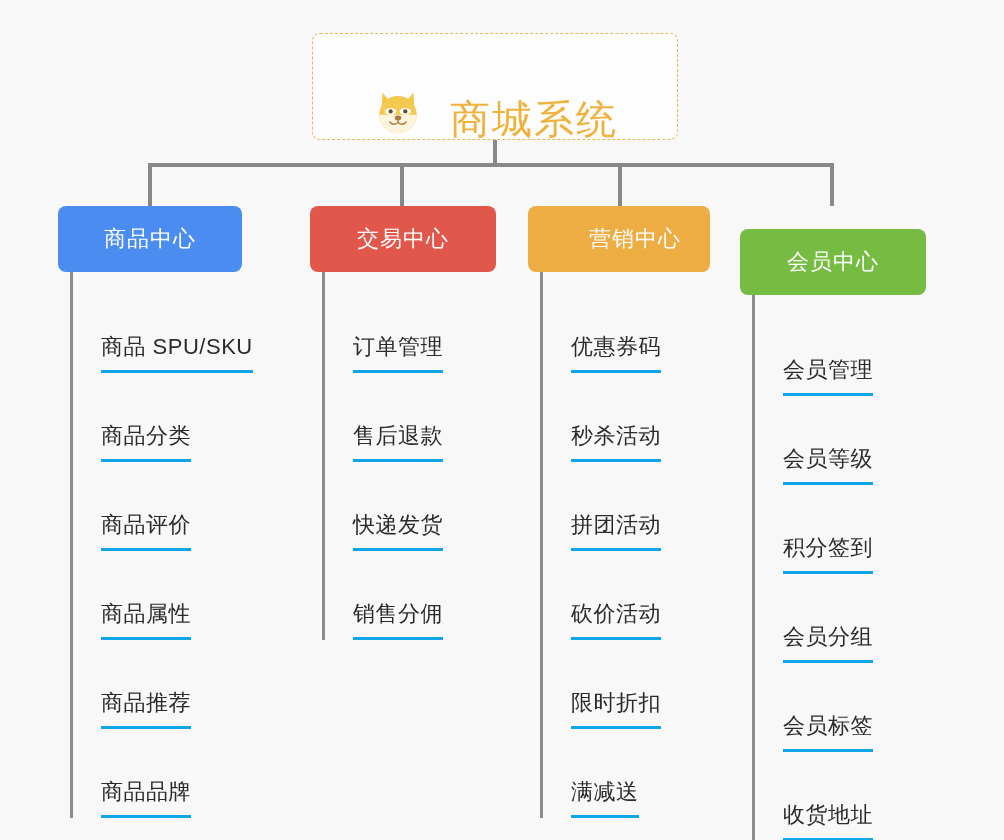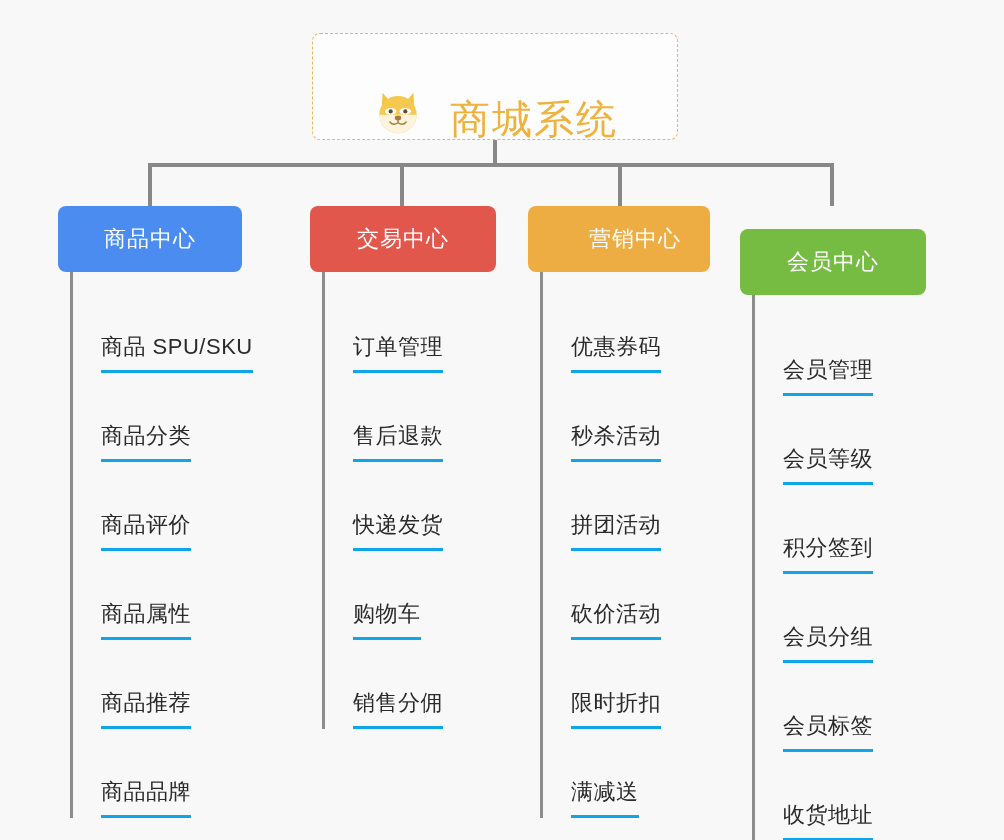--- a/index.html
+++ b/index.html
@@ -173,23 +173,20 @@
       <div class="leaf-item">
           <span class="leaf-label">订单管理</span>
         </div>
       <div class="leaf-item">
           <span class="leaf-label">售后退款</span>
         </div>
       <div class="leaf-item">
           <span class="leaf-label">快递发货</span>
         </div>
       <div class="leaf-item">
-          <span class="leaf-label">购物车</span>
-        </div>
-      <div class="leaf-item">
           <span class="leaf-label">销售分佣</span>
         </div>
     </div>
   </div>
 
   <div class="column col-3">
     <div class="cat-box cat-3">
       <span>营销中心</span>
     </div>
     <div class="leaf-list">

